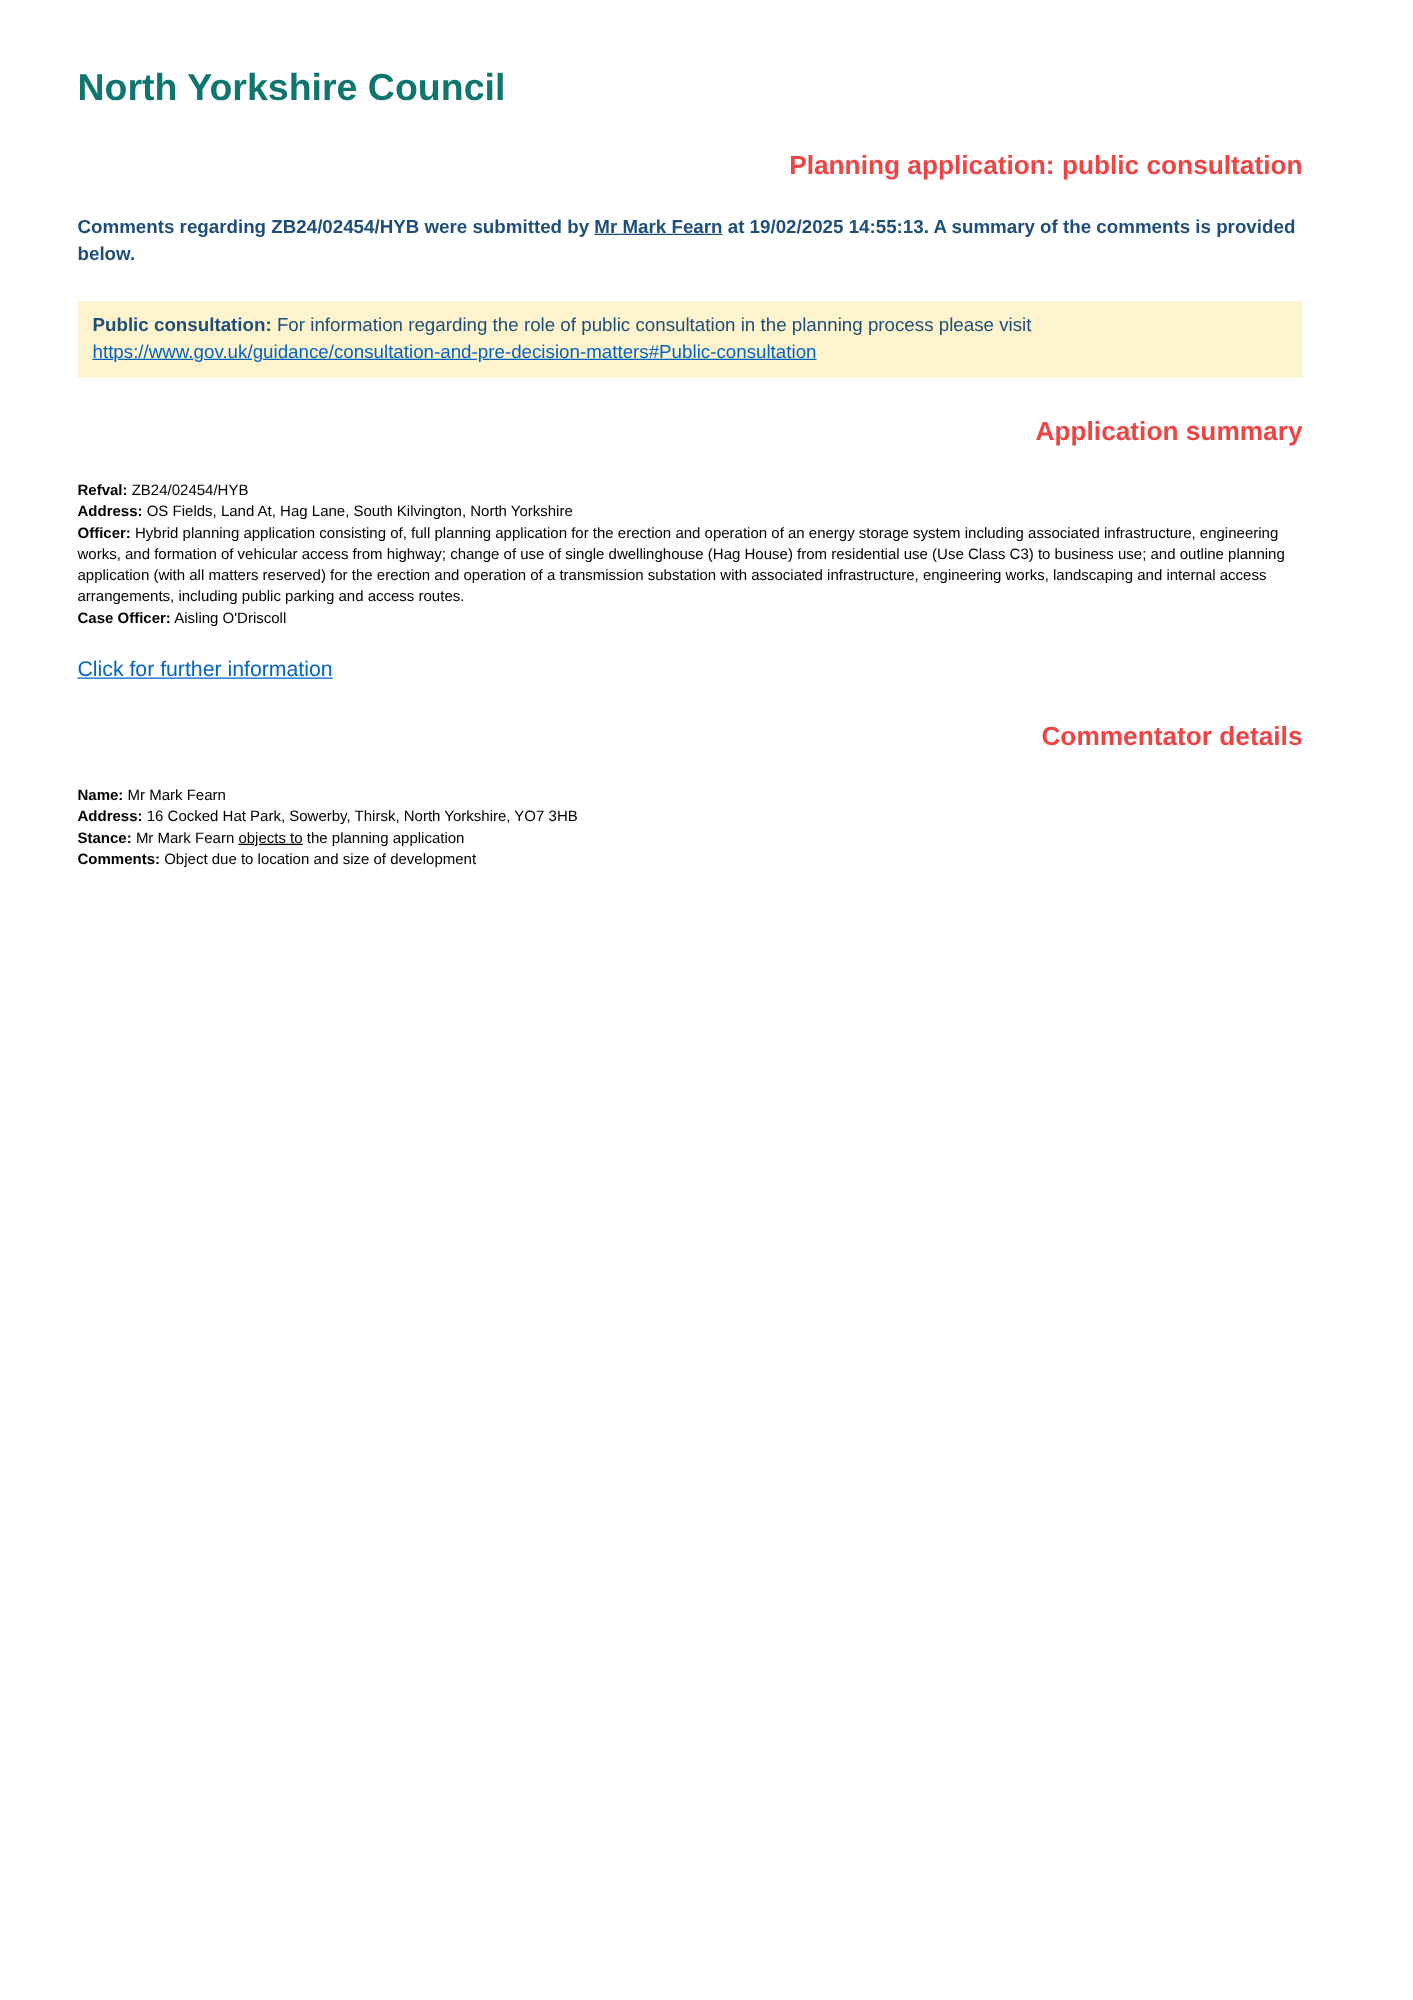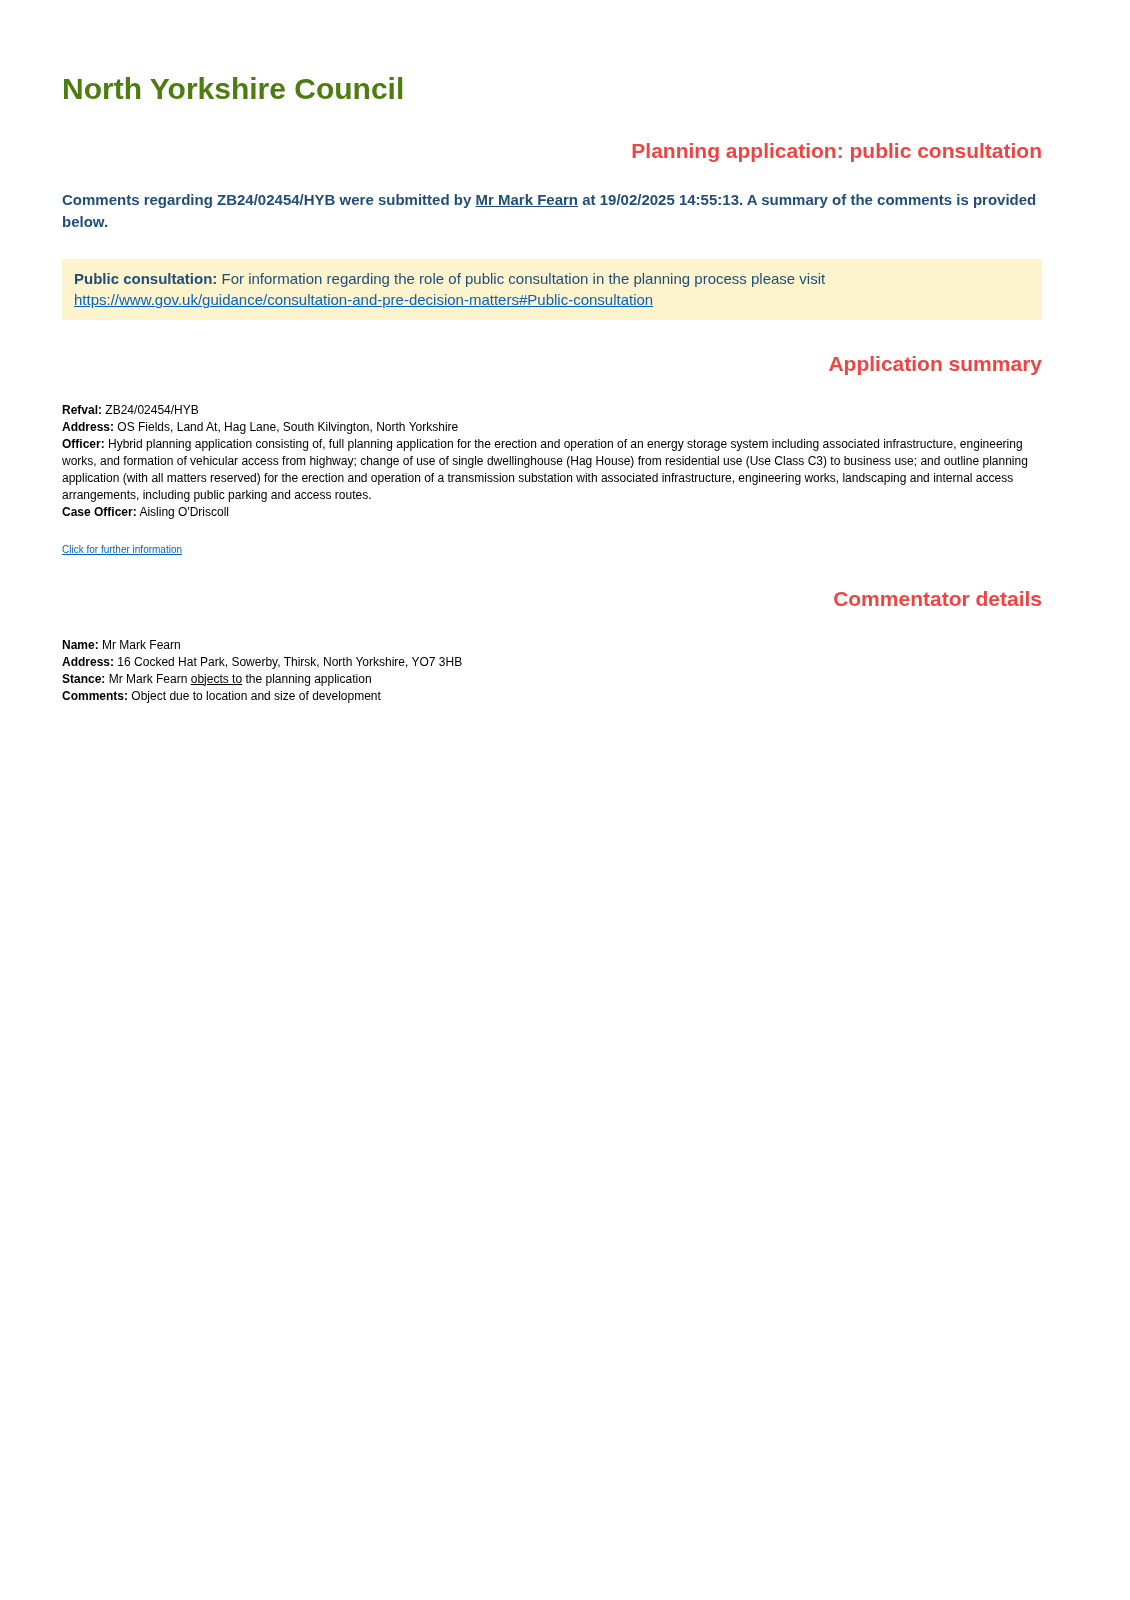--- a/index.html
+++ b/index.html
@@ -8,24 +8,24 @@
     background: #ffffff;
     font-family: "Liberation Sans", sans-serif;
   }
   .page {
     width: 980px;
     margin-left: 62px;
     padding-top: 54px;
     color: #1f4e79;
   }
   h1.doc-title {
-    color: #4d7c0f;
+    color: #0f766e;
     font-size: 30px;
     font-weight: bold;
-    margin: 18px 0 34px 0;
+    margin: 0 0 34px 0;
     line-height: 1.1;
   }
   h2.section-heading {
     color: #ef4444;
     font-size: 21px;
     font-weight: bold;
     margin: 32px 0 26px 0;
     line-height: 1.15;
     text-align: right;
   }
@@ -65,21 +65,21 @@
   a.inline-name-link {
     color: #1f4e79;
     text-decoration: underline;
     cursor: pointer;
     font-weight: bold;
   }
   span.underlined {
     text-decoration: underline;
   }
   p.standalone-link {
-    font-size: 10px;
+    font-size: 17px;
     margin: 22px 0 12px 0;
   }
 </style>
 </head>
 <body>
 
 <div class="page">
 
   <h1 class="doc-title">North Yorkshire Council</h1>
 

